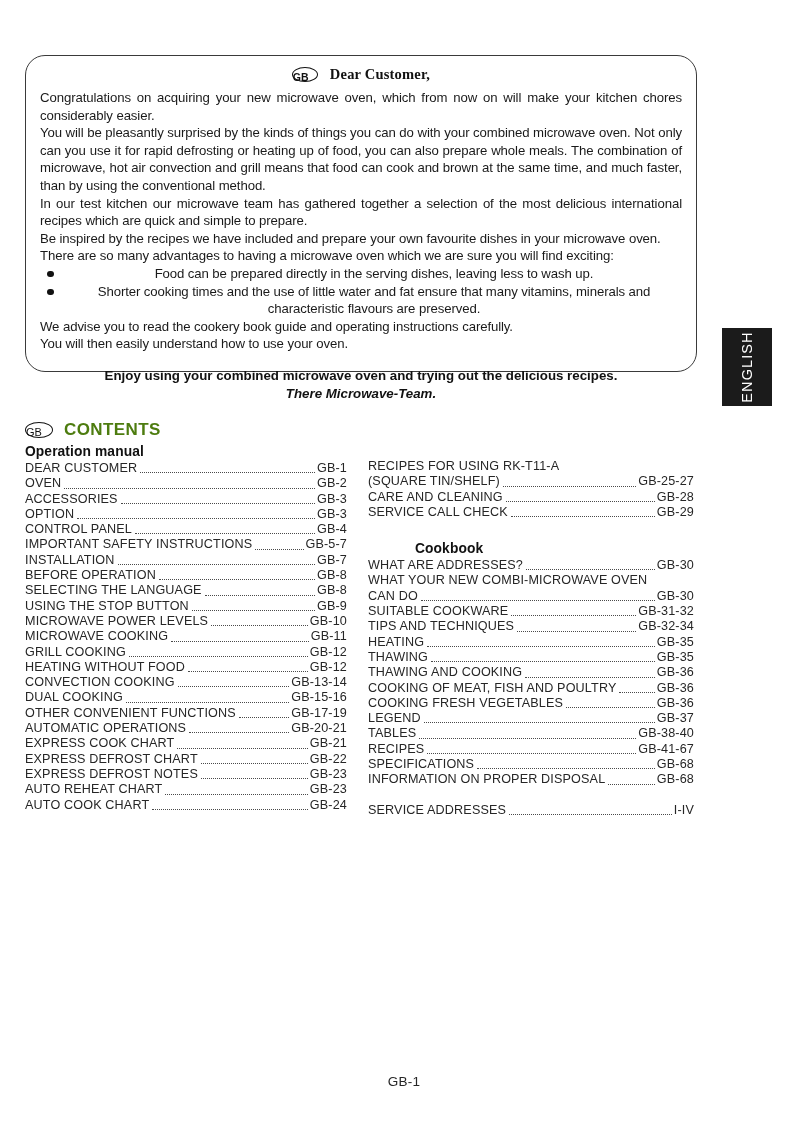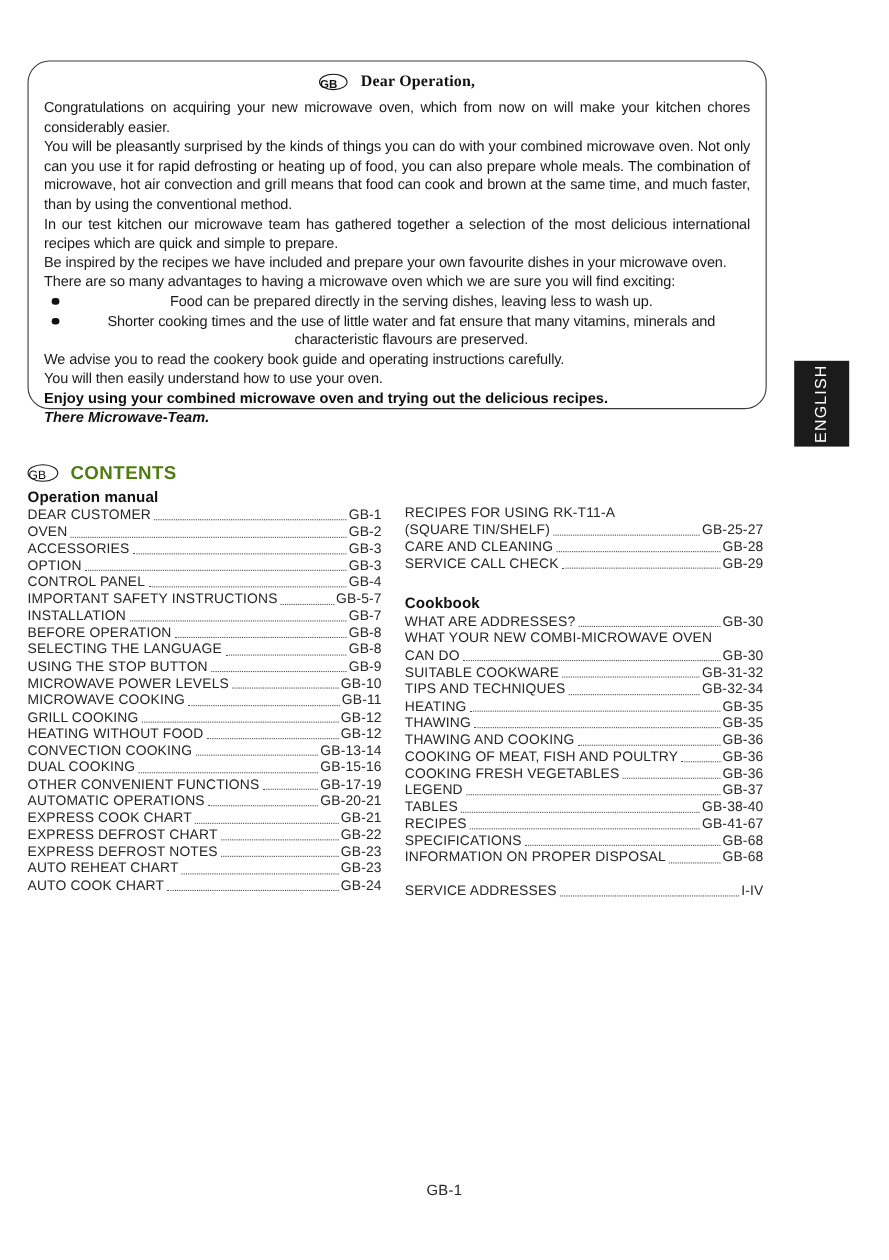--- a/index.html
+++ b/index.html
@@ -85,20 +85,22 @@
   ul.intro-bullets li .dot {
     position: absolute;
     left: 7px;
     top: 6px;
     width: 6.5px;
     height: 6.5px;
     background: #111;
     border-radius: 50%;
   }
   #intro-closing {
+    margin-top: 14px;
+    text-align: center;
   }
   #intro-closing-line1 {
     font-size: 13.3px;
     font-weight: bold;
     line-height: 18px;
     color: #111;
   }
   #intro-closing-line2 {
     font-size: 13.3px;
     font-weight: bold;
@@ -159,21 +161,21 @@
   #toc-left  { left: 25px;  top: 444px; width: 322px; }
   #toc-right { left: 368px; top: 459px; width: 326px; }
 
   .toc-section-title {
     font-size: 13.8px;
     font-weight: bold;
     color: #111;
     margin-bottom: 2px;
     letter-spacing: 0.1px;
   }
-  .toc-section-title.spaced { margin-top: 21px; }
+  .toc-section-title.spaced { margin-top: 21px; margin-left: 47px; }
 
   .toc-row {
     display: flex;
     align-items: flex-end;
     line-height: 15.3px;
     white-space: nowrap;
     color: #262626;
     text-align: center;
   }
   .toc-label { letter-spacing: 0.15px; }
@@ -205,21 +207,21 @@
     letter-spacing: 0.3px;
   }
 </style>
 </head>
 <body>
 
 <div id="intro-box">
 
   <div id="intro-heading">
     <span class="gb-badge" id="intro-gb-badge">GB</span>
-    <span id="intro-title">Dear Operation,</span>
+    <span id="intro-title">Dear Customer,</span>
   </div>
 
   <p class="intro-p">Congratulations on acquiring your new microwave oven, which from now on will make your kitchen chores considerably easier.</p>
   <p class="intro-p">You will be pleasantly surprised by the kinds of things you can do with your combined microwave oven. Not only can you use it for rapid defrosting or heating up of food, you can also prepare whole meals. The combination of microwave, hot air convection and grill means that food can cook and brown at the same time, and much faster, than by using the conventional method.</p>
   <p class="intro-p">In our test kitchen our microwave team has gathered together a selection of the most delicious international recipes which are quick and simple to prepare.</p>
   <p class="intro-p nojust">Be inspired by the recipes we have included and prepare your own favourite dishes in your microwave oven.</p>
   <p class="intro-p nojust">There are so many advantages to having a microwave oven which we are sure you will find exciting:</p>
 
   <ul class="intro-bullets">
     <li>

